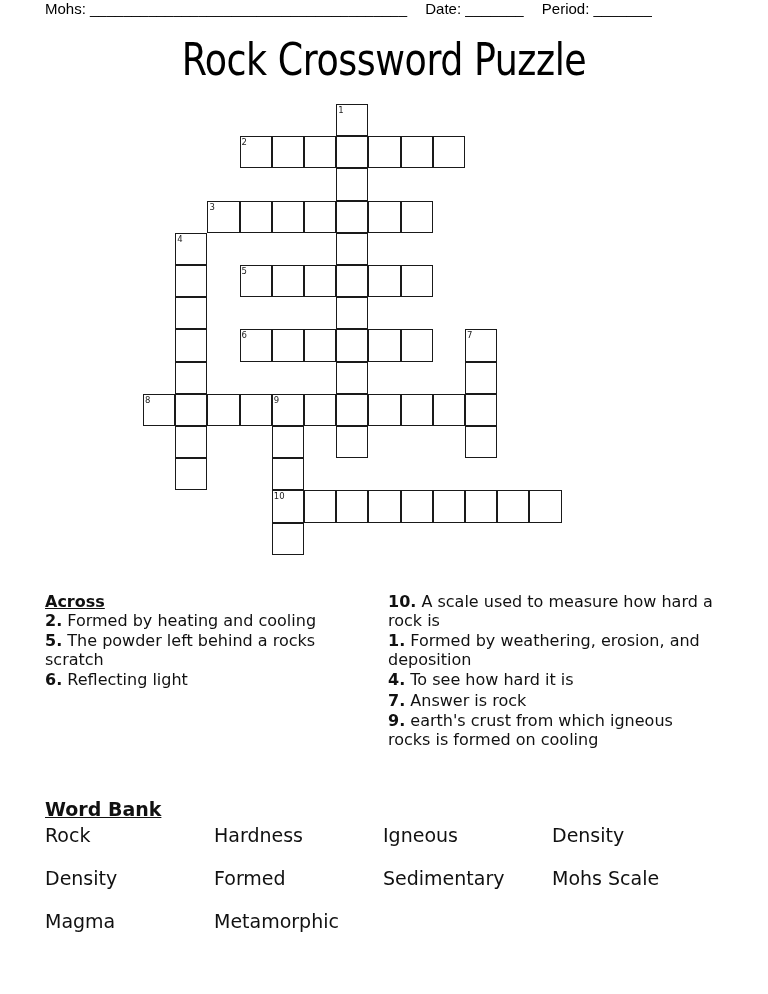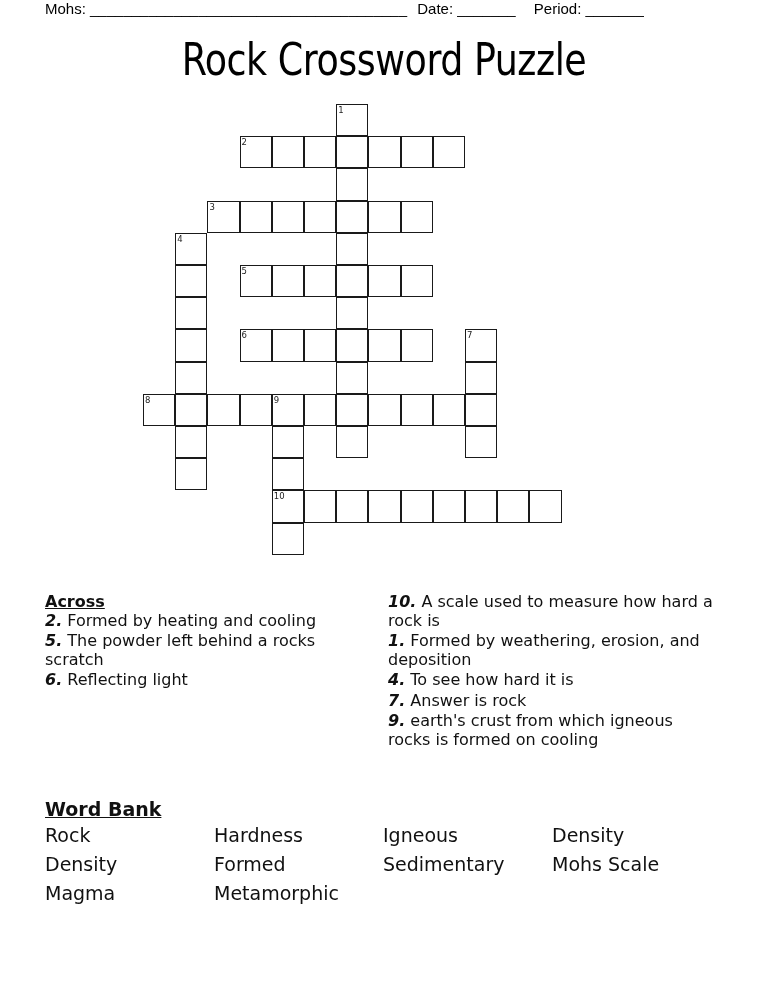--- a/index.html
+++ b/index.html
@@ -6,34 +6,34 @@
   body { width: 768px; height: 994px; position: relative; overflow: hidden; color: #000; }
   .header-line { position: absolute; top: 0; left: 45px; font-family: "Liberation Sans", sans-serif; font-size: 15px; line-height: 18px; white-space: nowrap; }
   .header-line span { margin-right: 6px; }
   .title { position: absolute; top: 32px; left: 0; width: 768px; text-align: center; font-family: "DejaVu Sans", sans-serif; font-size: 44px; line-height: 56px; letter-spacing: -0.5px; font-stretch: condensed; transform: scaleX(0.92); transform-origin: center; }
   .grid { position: absolute; left: 0; top: 0; width: 768px; height: 600px; }
   .cell { position: absolute; width: 32.2px; height: 32.2px; box-sizing: border-box; border: 1.6px solid #1a1a1a; background: #fff; }
   .cell .num { position: absolute; top: 0px; left: 1px; font-family: "DejaVu Sans", sans-serif; font-size: 8.5px; line-height: 10px; color: #222; }
   .clues { position: absolute; font-family: "DejaVu Sans", sans-serif; font-size: 16px; line-height: 18.5px; color: #111; }
   .clues .heading { text-decoration: underline; font-weight: bold; color: #111; }
   .clue { margin-bottom: 2px; }
-  .clue b { font-weight: bold; font-style: italic; }
+  .clue b { font-weight: bold; }
   .col-left { left: 45px; top: 593px; width: 300px; }
   .col-right { left: 388px; top: 593px; width: 330px; }
   .wordbank { position: absolute; left: 45px; top: 796px; width: 700px; font-family: "DejaVu Sans", sans-serif; font-size: 19px; color: #111; }
   .wordbank .heading { text-decoration: underline; font-weight: bold; line-height: 26px; }
-  .wb-grid { display: grid; grid-template-columns: 169px 169px 169px 169px; row-gap: 2px; }
+  .wb-grid { display: grid; grid-template-columns: 169px 169px 169px 169px; row-gap: 16px; }
   .wb-grid div { line-height: 27px; }
 </style>
 </head>
 <body>
 
 <div class="header-line">
   <span>Mohs: ______________________________________</span>
-  <span style="">Date: _______</span>
+  <span style="margin-left:8px">Date: _______</span>
   <span style="margin-left:8px">Period: _______</span>
 </div>
 
 <div class="title">Rock Crossword Puzzle</div>
 
 <div class="grid" id="grid">
     <div class="cell" style="left: 336.2px; top: 104px;">
       <span class="num">1</span>
     </div>
     <div class="cell" style="left: 336.2px; top: 136.2px;"></div>

